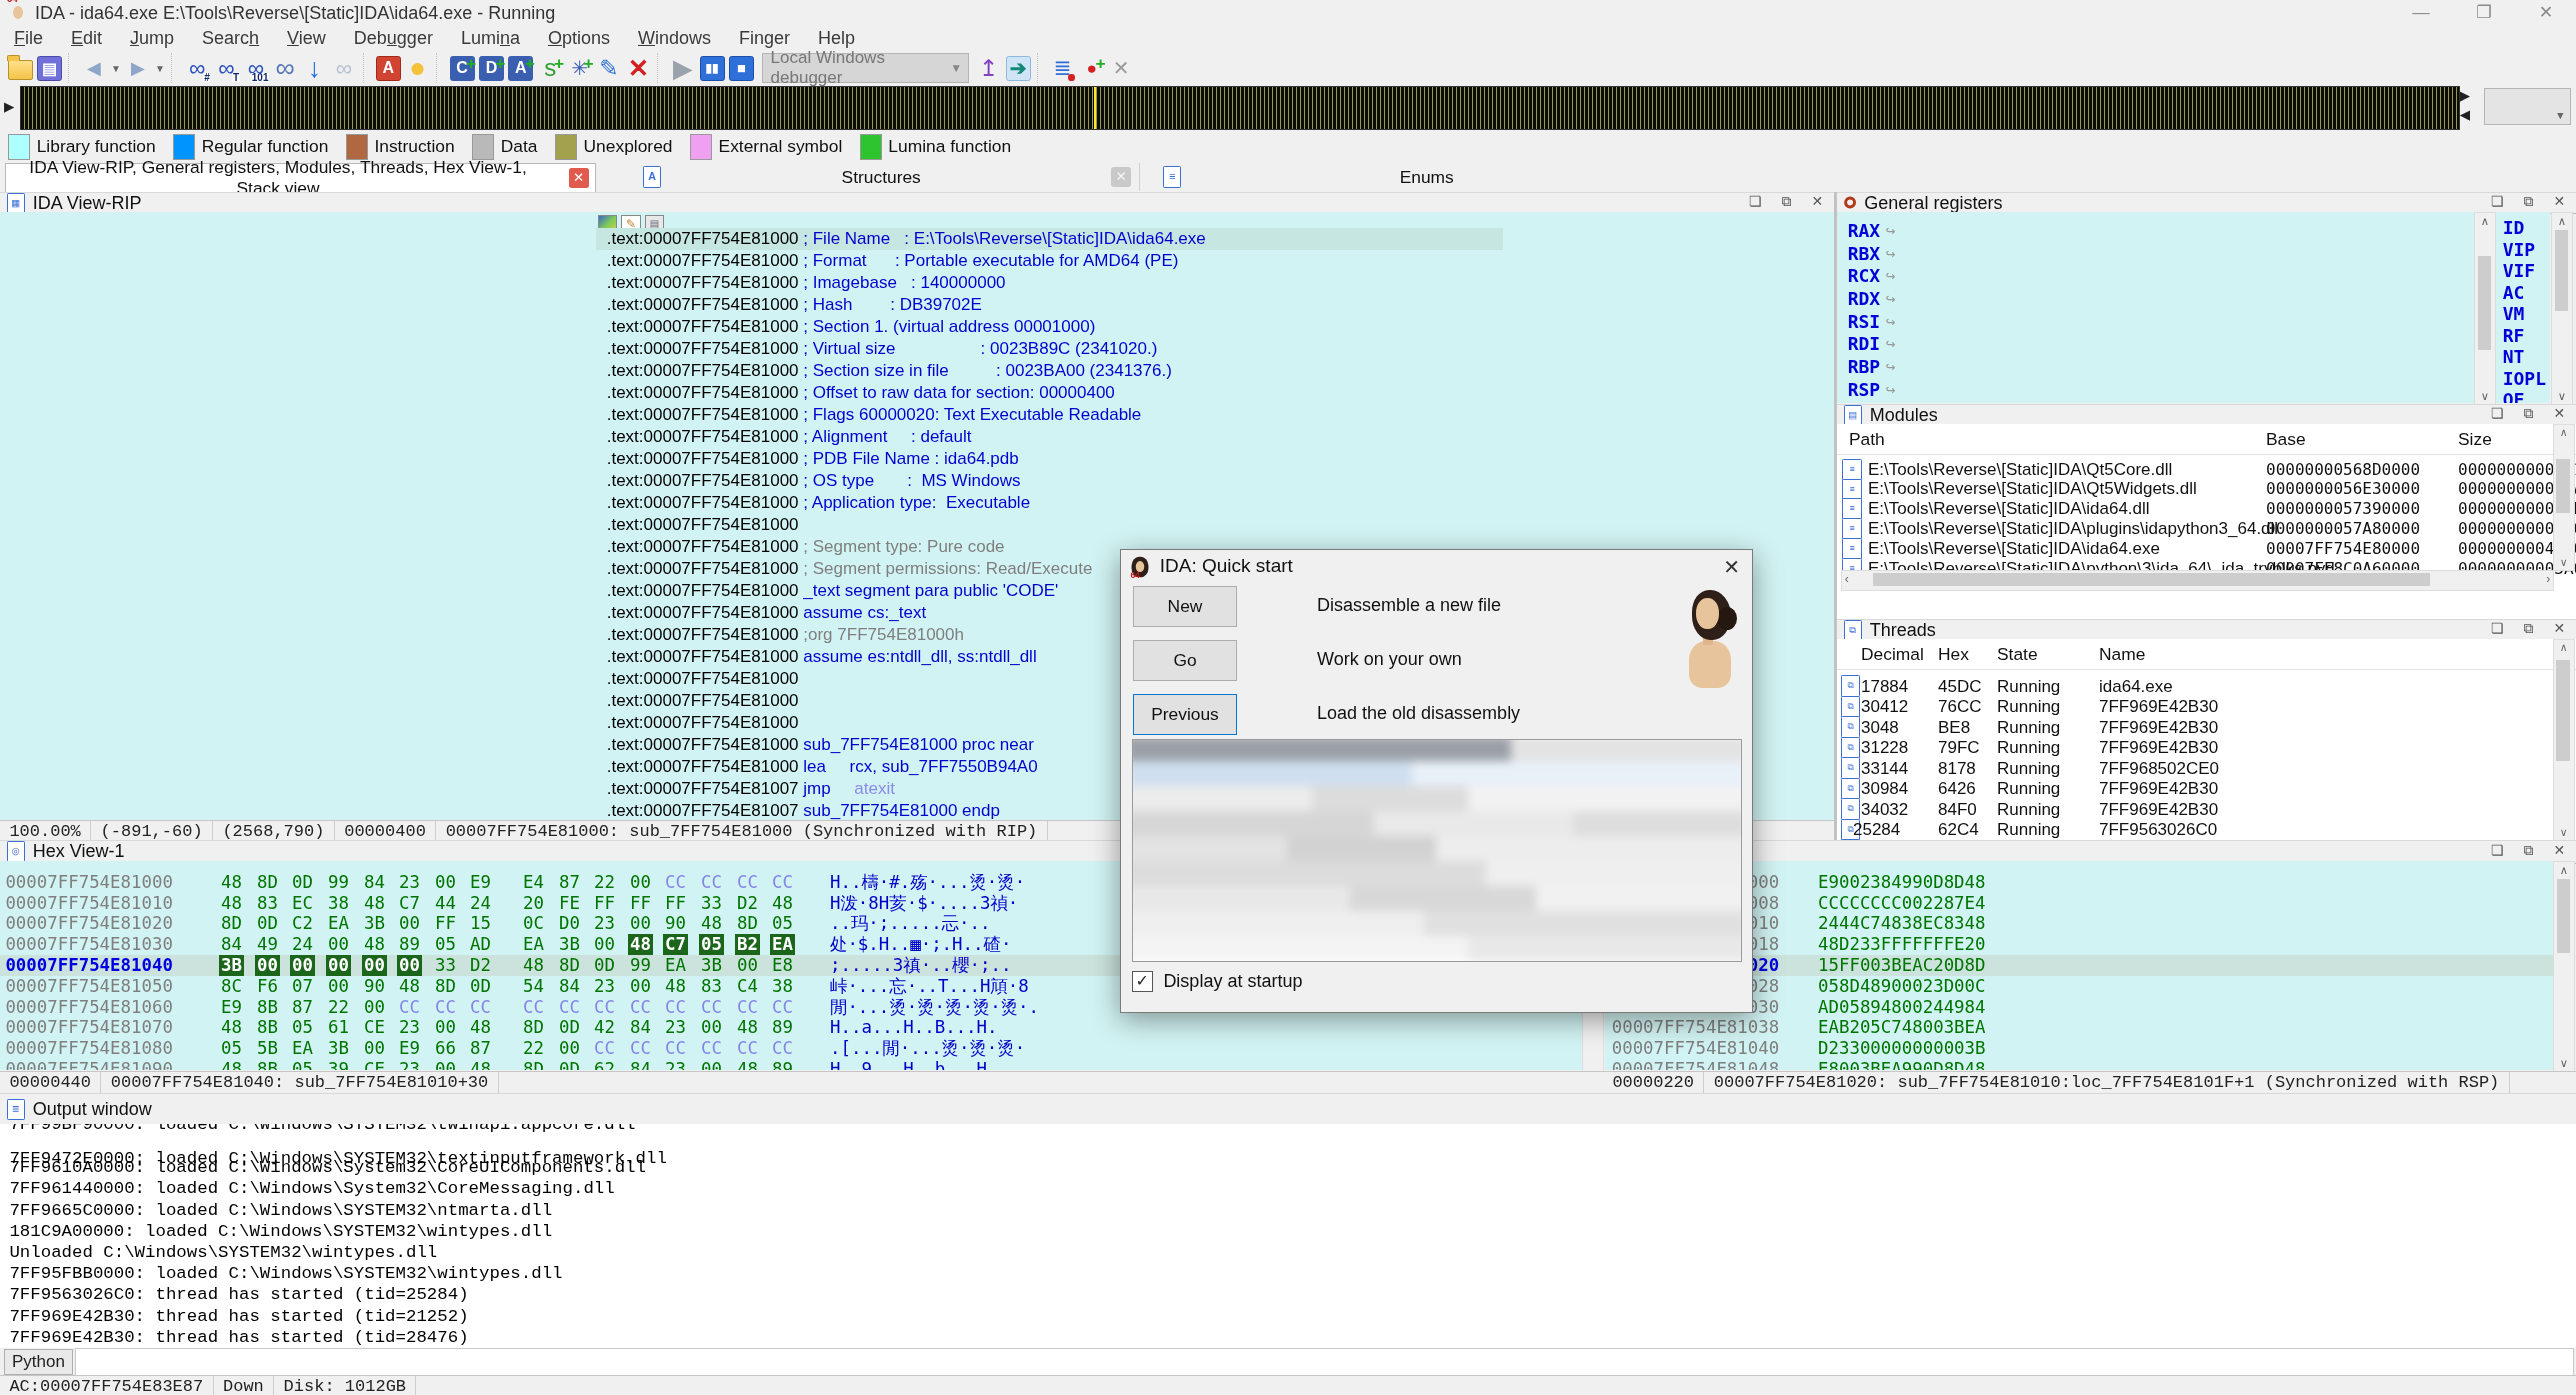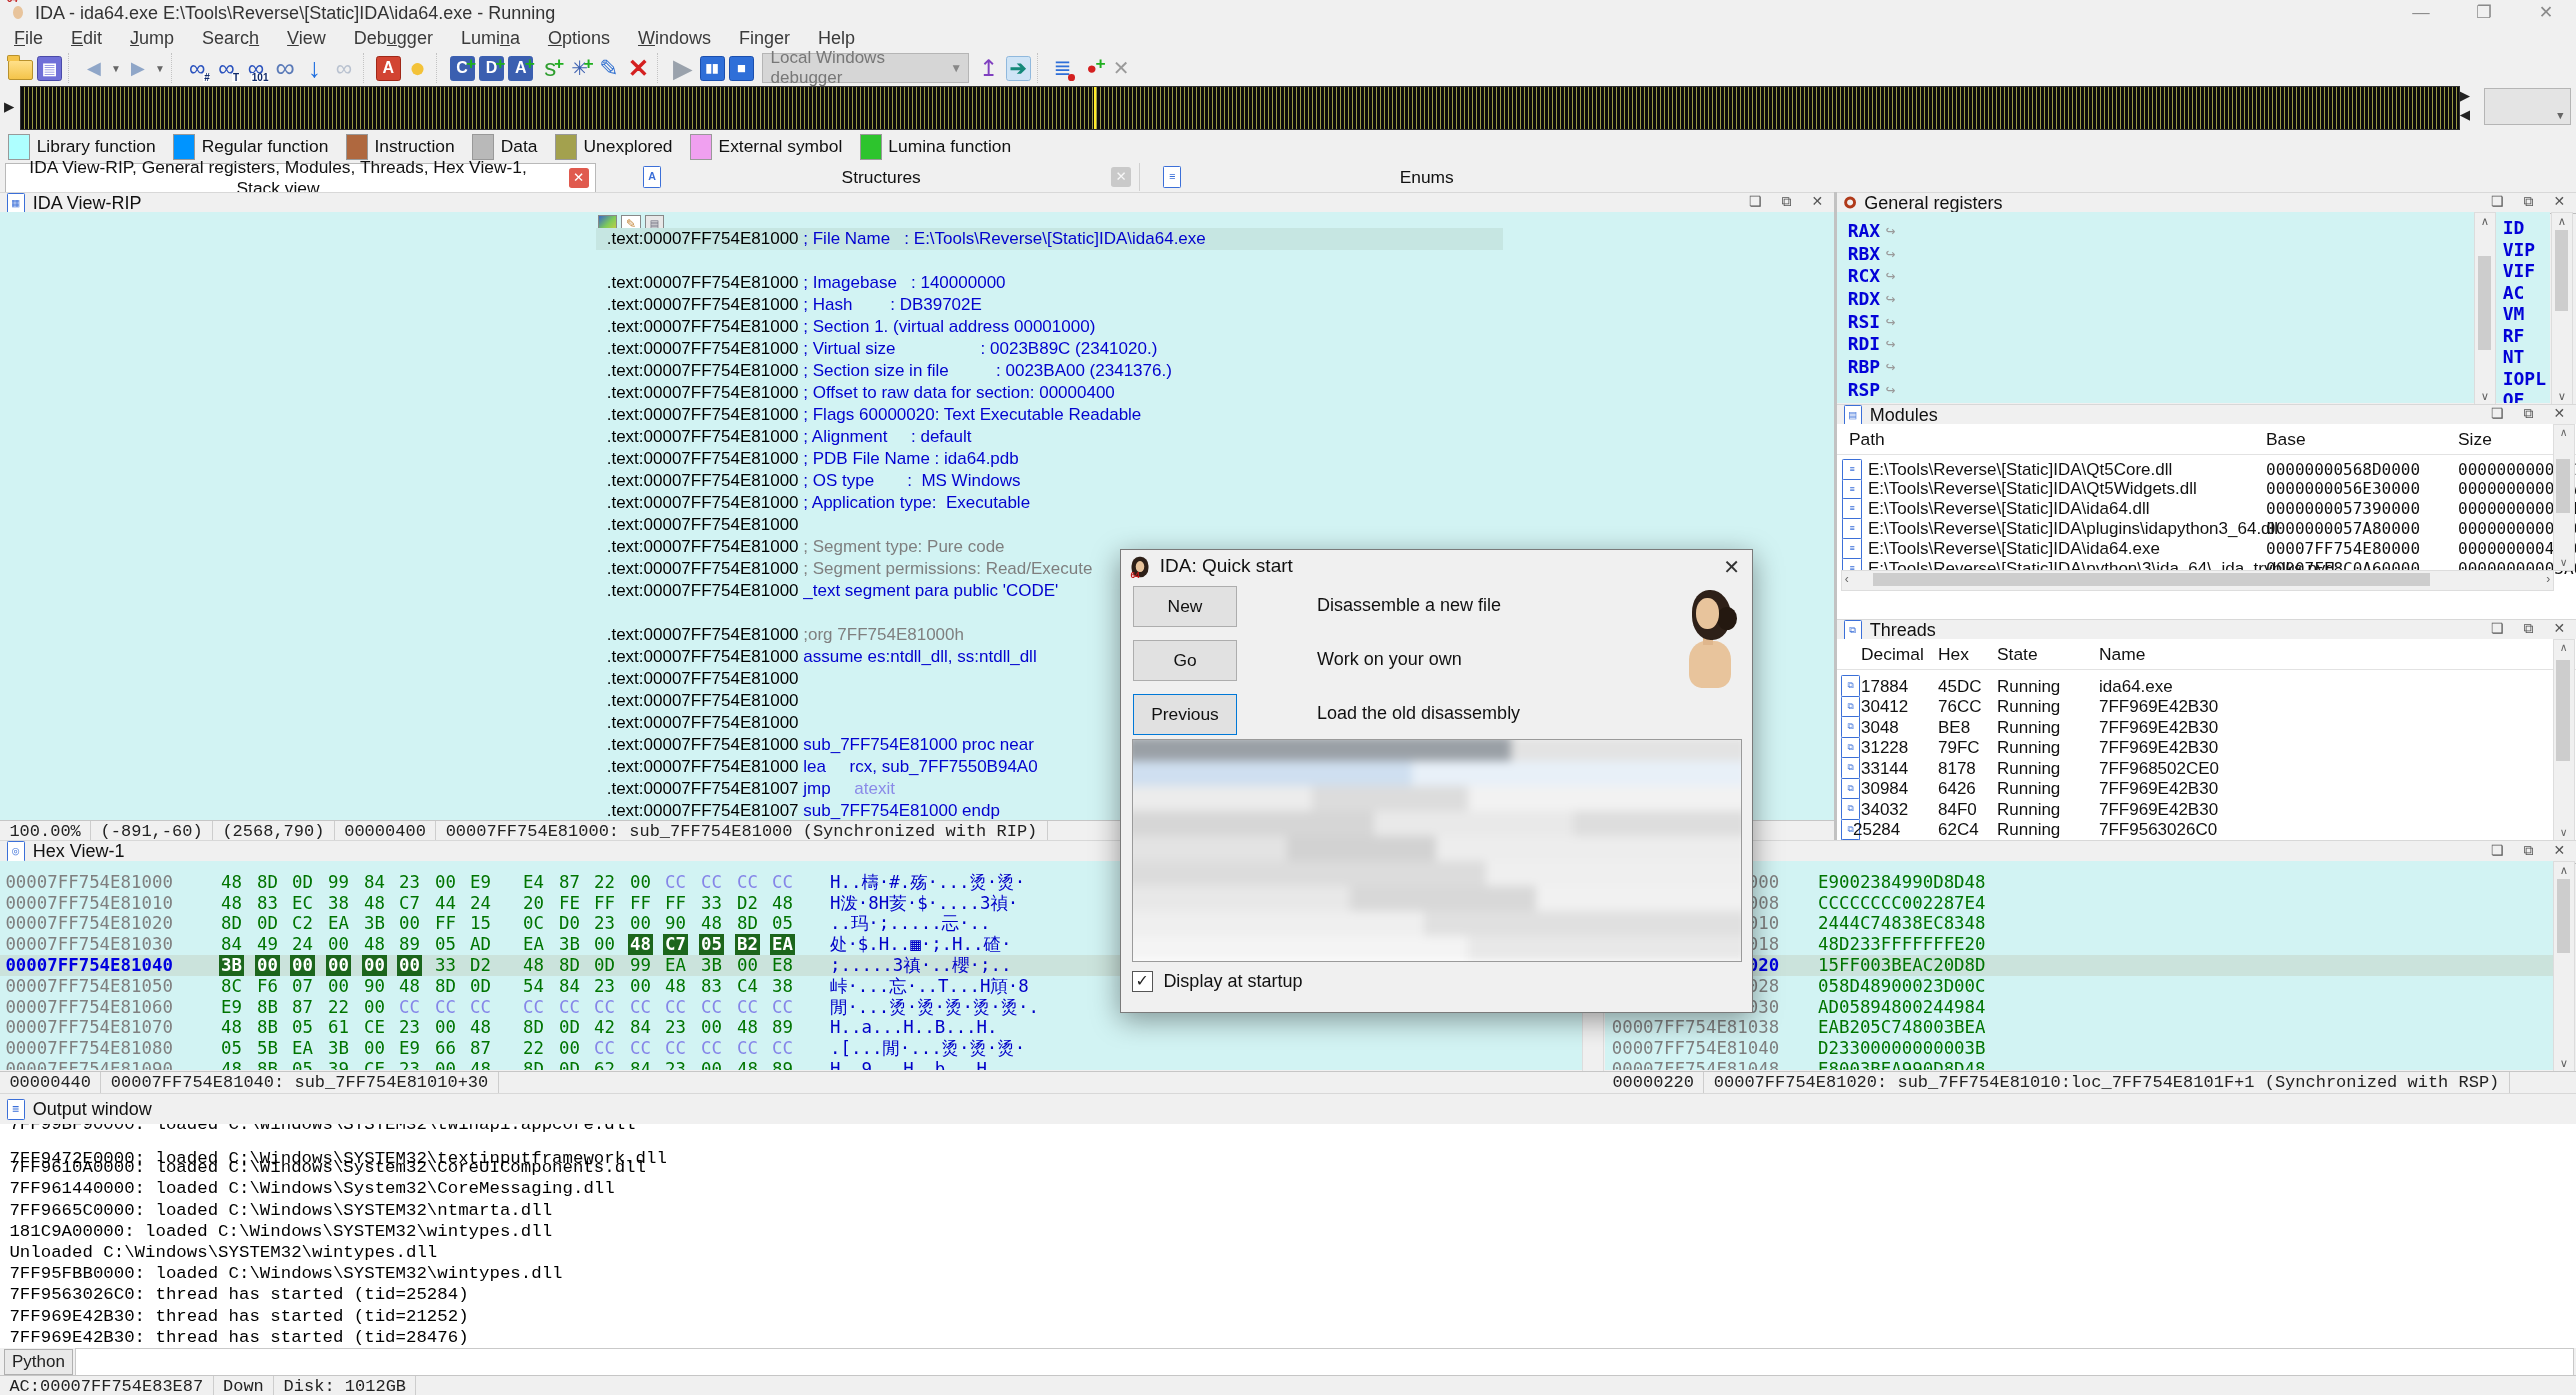--- a/index.html
+++ b/index.html
@@ -336,35 +336,37 @@
     </span>
   </div>
 
   <div class="abs cyan" id="disasm">
     <div class="dmini">
       <div style="background:linear-gradient(135deg,#3a68c8,#7ecb5a,#d8d040);"></div>
       <div style="background:#fff;color:#c08030;font-size:12px;line-height:16px;text-align:center;">✎</div>
       <div style="background:#e8e8e8;color:#667;font-size:10px;line-height:16px;text-align:center;">▤</div>
     </div>
   <div class="dl hl" style="top: 16px;"><span class="a nosel">.text:00007FF754E81000 </span><span class="c nosel">; File Name   : E:\Tools\Reverse\[Static]IDA\ida64.exe</span></div>
+      <div class="dl" style="top: 38px;"><span class="a nosel">.text:00007FF754E81000 </span><span class="c nosel">; Format      : Portable executable for AMD64 (PE)</span></div>
       <div class="dl" style="top: 60px;"><span class="a nosel">.text:00007FF754E81000 </span><span class="c nosel">; Imagebase   : 140000000</span></div>
       <div class="dl" style="top: 82px;"><span class="a nosel">.text:00007FF754E81000 </span><span class="c nosel">; Hash        : DB39702E</span></div>
       <div class="dl" style="top: 104px;"><span class="a nosel">.text:00007FF754E81000 </span><span class="c nosel">; Section 1. (virtual address 00001000)</span></div>
       <div class="dl" style="top: 126px;"><span class="a nosel">.text:00007FF754E81000 </span><span class="c nosel">; Virtual size                  : 0023B89C (2341020.)</span></div>
       <div class="dl" style="top: 148px;"><span class="a nosel">.text:00007FF754E81000 </span><span class="c nosel">; Section size in file          : 0023BA00 (2341376.)</span></div>
       <div class="dl" style="top: 170px;"><span class="a nosel">.text:00007FF754E81000 </span><span class="c nosel">; Offset to raw data for section: 00000400</span></div>
       <div class="dl" style="top: 192px;"><span class="a nosel">.text:00007FF754E81000 </span><span class="c nosel">; Flags 60000020: Text Executable Readable</span></div>
       <div class="dl" style="top: 214px;"><span class="a nosel">.text:00007FF754E81000 </span><span class="c nosel">; Alignment     : default</span></div>
       <div class="dl" style="top: 236px;"><span class="a nosel">.text:00007FF754E81000 </span><span class="c nosel">; PDB File Name : ida64.pdb</span></div>
       <div class="dl" style="top: 258px;"><span class="a nosel">.text:00007FF754E81000 </span><span class="c nosel">; OS type       :  MS Windows</span></div>
       <div class="dl" style="top: 280px;"><span class="a nosel">.text:00007FF754E81000 </span><span class="c nosel">; Application type:  Executable</span></div>
       <div class="dl" style="top: 302px;"><span class="a nosel">.text:00007FF754E81000 </span><span class="c nosel"></span></div>
       <div class="dl" style="top: 324px;"><span class="a nosel">.text:00007FF754E81000 </span><span class="g nosel">; Segment type: Pure code</span></div>
       <div class="dl" style="top: 346px;"><span class="a nosel">.text:00007FF754E81000 </span><span class="g nosel">; Segment permissions: Read/Execute</span></div>
       <div class="dl" style="top: 368px;"><span class="a nosel">.text:00007FF754E81000 </span><span class="c nosel">_text segment para public 'CODE'</span></div>
+      <div class="dl" style="top: 390px;"><span class="a nosel">.text:00007FF754E81000 </span><span class="c nosel">assume cs:_text</span></div>
       <div class="dl" style="top: 412px;"><span class="a nosel">.text:00007FF754E81000 </span><span class="g nosel">;org 7FF754E81000h</span></div>
       <div class="dl" style="top: 434px;"><span class="a nosel">.text:00007FF754E81000 </span><span class="c nosel">assume es:ntdll_dll, ss:ntdll_dll</span></div>
       <div class="dl" style="top: 456px;"><span class="a nosel">.text:00007FF754E81000 </span><span class="c nosel"></span></div>
       <div class="dl" style="top: 478px;"><span class="a nosel">.text:00007FF754E81000 </span><span class="c nosel"></span></div>
       <div class="dl" style="top: 500px;"><span class="a nosel">.text:00007FF754E81000 </span><span class="c nosel"></span></div>
       <div class="dl" style="top: 522px;"><span class="a nosel">.text:00007FF754E81000 </span><span class="c nosel">sub_7FF754E81000 proc near</span></div>
       <div class="dl" style="top: 544px;"><span class="a nosel">.text:00007FF754E81000 </span><span class="c nosel">lea     rcx, sub_7FF7550B94A0</span></div>
       <div class="dl" style="top: 566px;"><span class="a nosel">.text:00007FF754E81007 </span><span class="c nosel">jmp     </span><span class="x nosel">atexit</span></div>
       <div class="dl" style="top: 588px;"><span class="a nosel">.text:00007FF754E81007 </span><span class="c nosel">sub_7FF754E81000 endp</span></div>
     </div>

